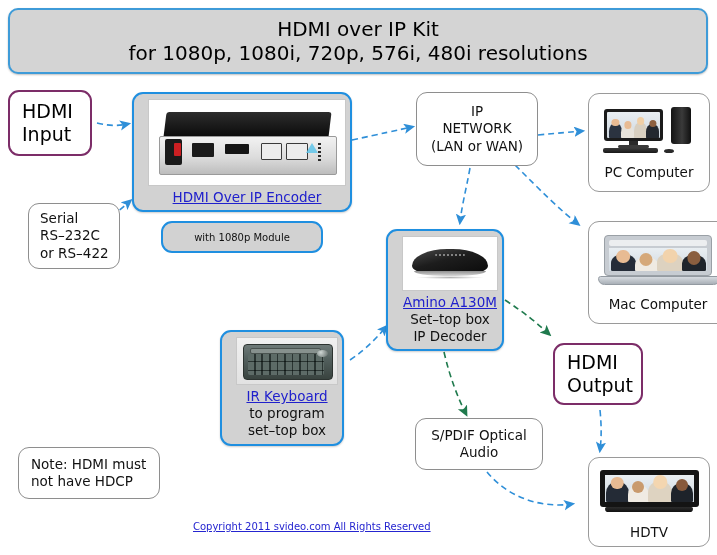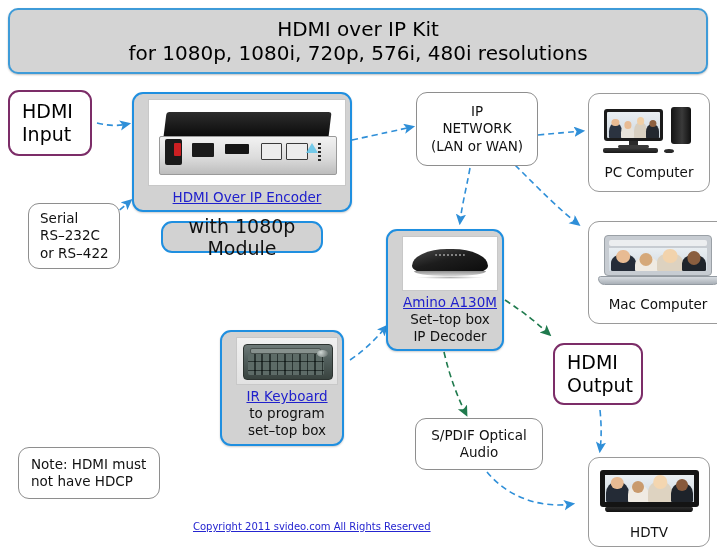--- a/index.html
+++ b/index.html
@@ -51,21 +51,21 @@
     background:#d2d2d2;
     border:2.5px solid #1f8fe0;
     border-radius:11px;
     padding:5px 5px 4px 15px;
     box-shadow:0 1px 2px rgba(0,0,0,.2);
   }
   .blue-pill{
     background:#d2d2d2;
     border:2.5px solid #1f8fe0;
     border-radius:11px;
-    font-size:19px;
+    font-size:10px;
     color:#111;
   }
 
   .photo-frame{
     background:#ffffff;
     border:1px solid #c8c8c8;
     width:100%;
     position:relative;
     overflow:hidden;
   }

